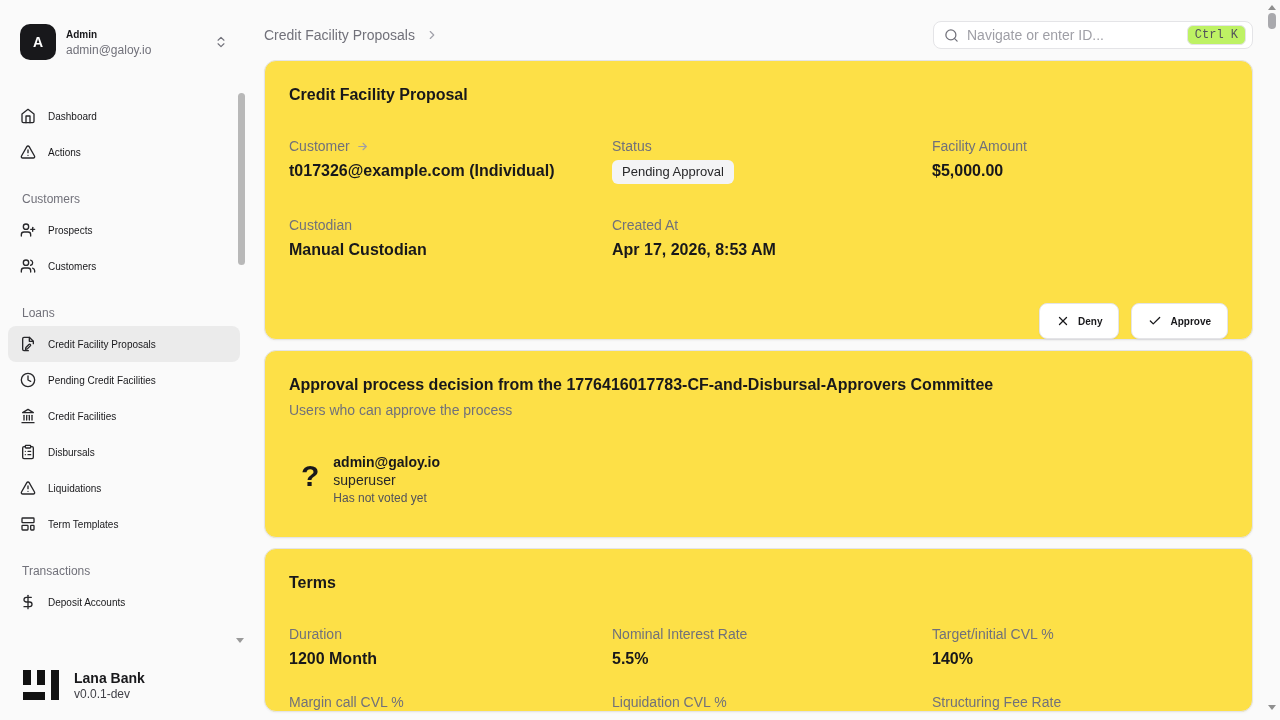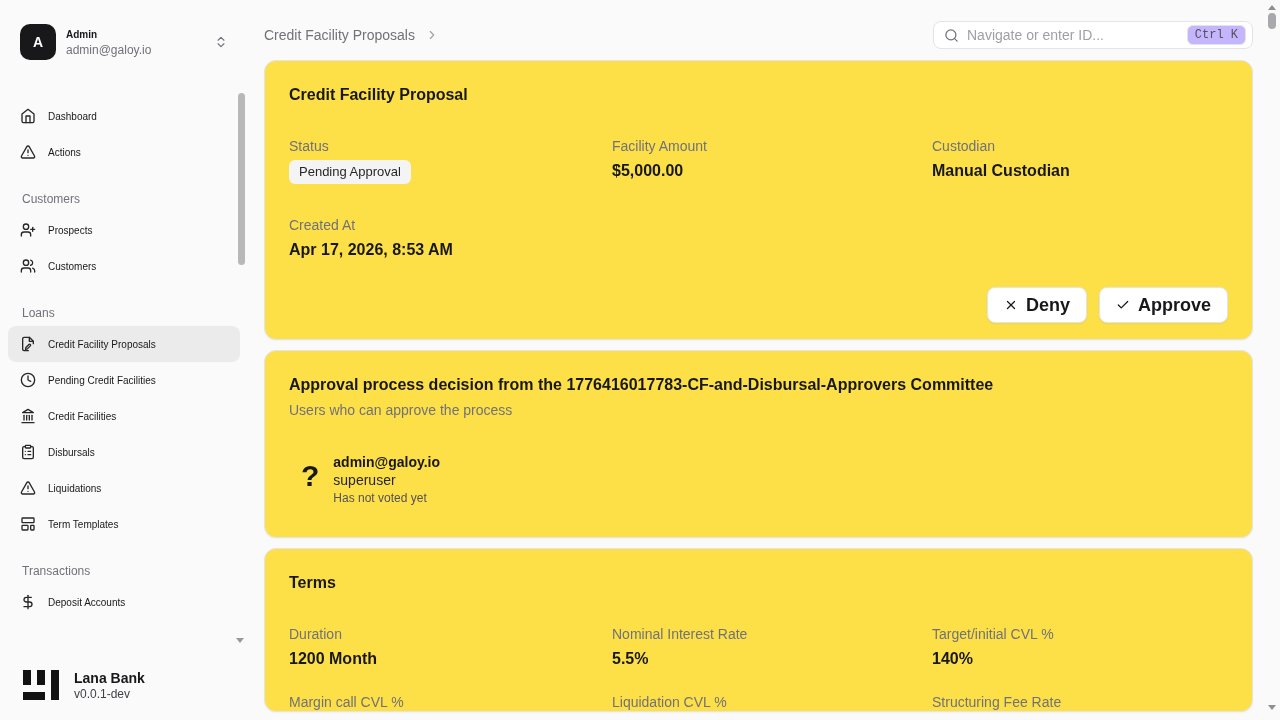--- a/index.html
+++ b/index.html
@@ -49,40 +49,40 @@
   .crumb-sep { color:#a1a1aa; }
   .crumb-current { color:#18181b; }
 
   .searchbox { width:320px; height:28px; background:#fff; border:1px solid #e4e4e7; border-radius:8px;
                display:flex; align-items:center; padding:0 6px 0 10px; gap:8px; }
   .searchbox input { border:none; outline:none; flex:1; font-size:14px; color:#18181b;
                      font-family:"Liberation Sans","DejaVu Sans",sans-serif; background:transparent; }
   .searchbox input::placeholder { color:#9f9fa6; }
   .search-icon { color:#71717a; }
   .kbd { font-family:"Liberation Mono","DejaVu Sans Mono",monospace; font-size:12px; color:#52525b;
-         border:1px solid #e4e4e7; border-radius:6px; padding:2px 7px; background:#c4b5fd; white-space:nowrap; }
+         border:1px solid #e4e4e7; border-radius:6px; padding:2px 7px; background:#bef264; white-space:nowrap; }
 
   .card { background:#fde047; border:1px solid #e4e4e7; border-radius:12px;
           box-shadow:0 1px 2px rgba(0,0,0,0.04); }
   .card-pad { padding:24px 24px 0 24px; }
   .card-title { font-size:16px; font-weight:700; line-height:20px; }
   .card-subtitle { font-size:14px; color:#71717a; line-height:18px; margin-top:6px; }
 
   .card-proposal { margin-top:11px; height:280px; display:flex; flex-direction:column; }
   .fields-grid { display:grid; grid-template-columns:323px 320px 1fr; row-gap:32px; margin-top:32px; }
   .field-label { font-size:14px; color:#71717a; line-height:18px; display:flex; align-items:center; gap:6px; }
   .field-value { font-size:16px; font-weight:700; line-height:20px; margin-top:6px; }
   .badge { display:inline-block; background:#f4f4f5; border-radius:6px; padding:4px 10px;
            font-size:13px; font-weight:400; color:#27272a; line-height:16px; }
   .divider { height:1px; background:#e4e4e7; margin-top:10px; }
   .card-footer { display:flex; justify-content:flex-end; gap:12px; padding:17px 24px 16px 24px; }
   .btn { height:36px; display:inline-flex; align-items:center; gap:8px; padding:0 16px;
-         background:#fff; border:1px solid #e4e4e7; border-radius:8px; font-size:18px; font-weight:600;
+         background:#fff; border:1px solid #e4e4e7; border-radius:8px; font-size:10px; font-weight:600;
          color:#18181b; cursor:pointer; box-shadow:0 1px 2px rgba(0,0,0,0.05);
-         font-family:"Liberation Sans","DejaVu Sans",sans-serif; }
+         font-family:"Liberation Sans","DejaVu Sans",sans-serif;margin-top:16px; }
 
   .card-approval { margin-top:10px; height:188px; }
   .approver-row { display:flex; align-items:flex-start; gap:14px; margin-top:34px; padding-left:12px; }
   .question-icon { font-size:30px; font-weight:700; line-height:30px; margin-top:8px; color:#18181b; }
   .approver-email { font-size:14px; font-weight:700; line-height:18px; }
   .approver-role { font-size:14px; line-height:19px; color:#27272a; }
   .approver-status { font-size:12px; color:#52525b; line-height:16px; }
 
   .card-terms { margin-top:10px; height:164px; overflow:hidden; }
   .terms-grid { display:grid; grid-template-columns:323px 320px 1fr; row-gap:24px; margin-top:32px; }
@@ -281,20 +281,32 @@
       </span>
       <input type="text" placeholder="Navigate or enter ID..." style="">
       <span class="kbd">Ctrl K</span>
     </div>
   </div>
 
   <section class="card card-proposal">
     <div class="card-pad">
       <div class="card-title">Credit Facility Proposal</div>
       <div class="fields-grid">
+        <div>
+          <div class="field-label">
+            <span>Customer</span>
+            <span style="color:#9f9fa6;">
+              <svg width="13" height="13" viewBox="0 0 24 24" fill="none" stroke="currentColor" stroke-width="2" stroke-linecap="round" stroke-linejoin="round">
+                  <path d="M5 12h14"></path>
+                  <path d="m13 6 6 6-6 6"></path>
+                </svg>
+            </span>
+          </div>
+          <div class="field-value">t017326@example.com (Individual)</div>
+        </div>
         <div>
           <div class="field-label">Status</div>
           <div class="field-value" style="margin-top:5px;">
             <span class="badge">Pending Approval</span>
           </div>
         </div>
         <div>
           <div class="field-label">Facility Amount</div>
           <div class="field-value">$5,000.00</div>
         </div>

